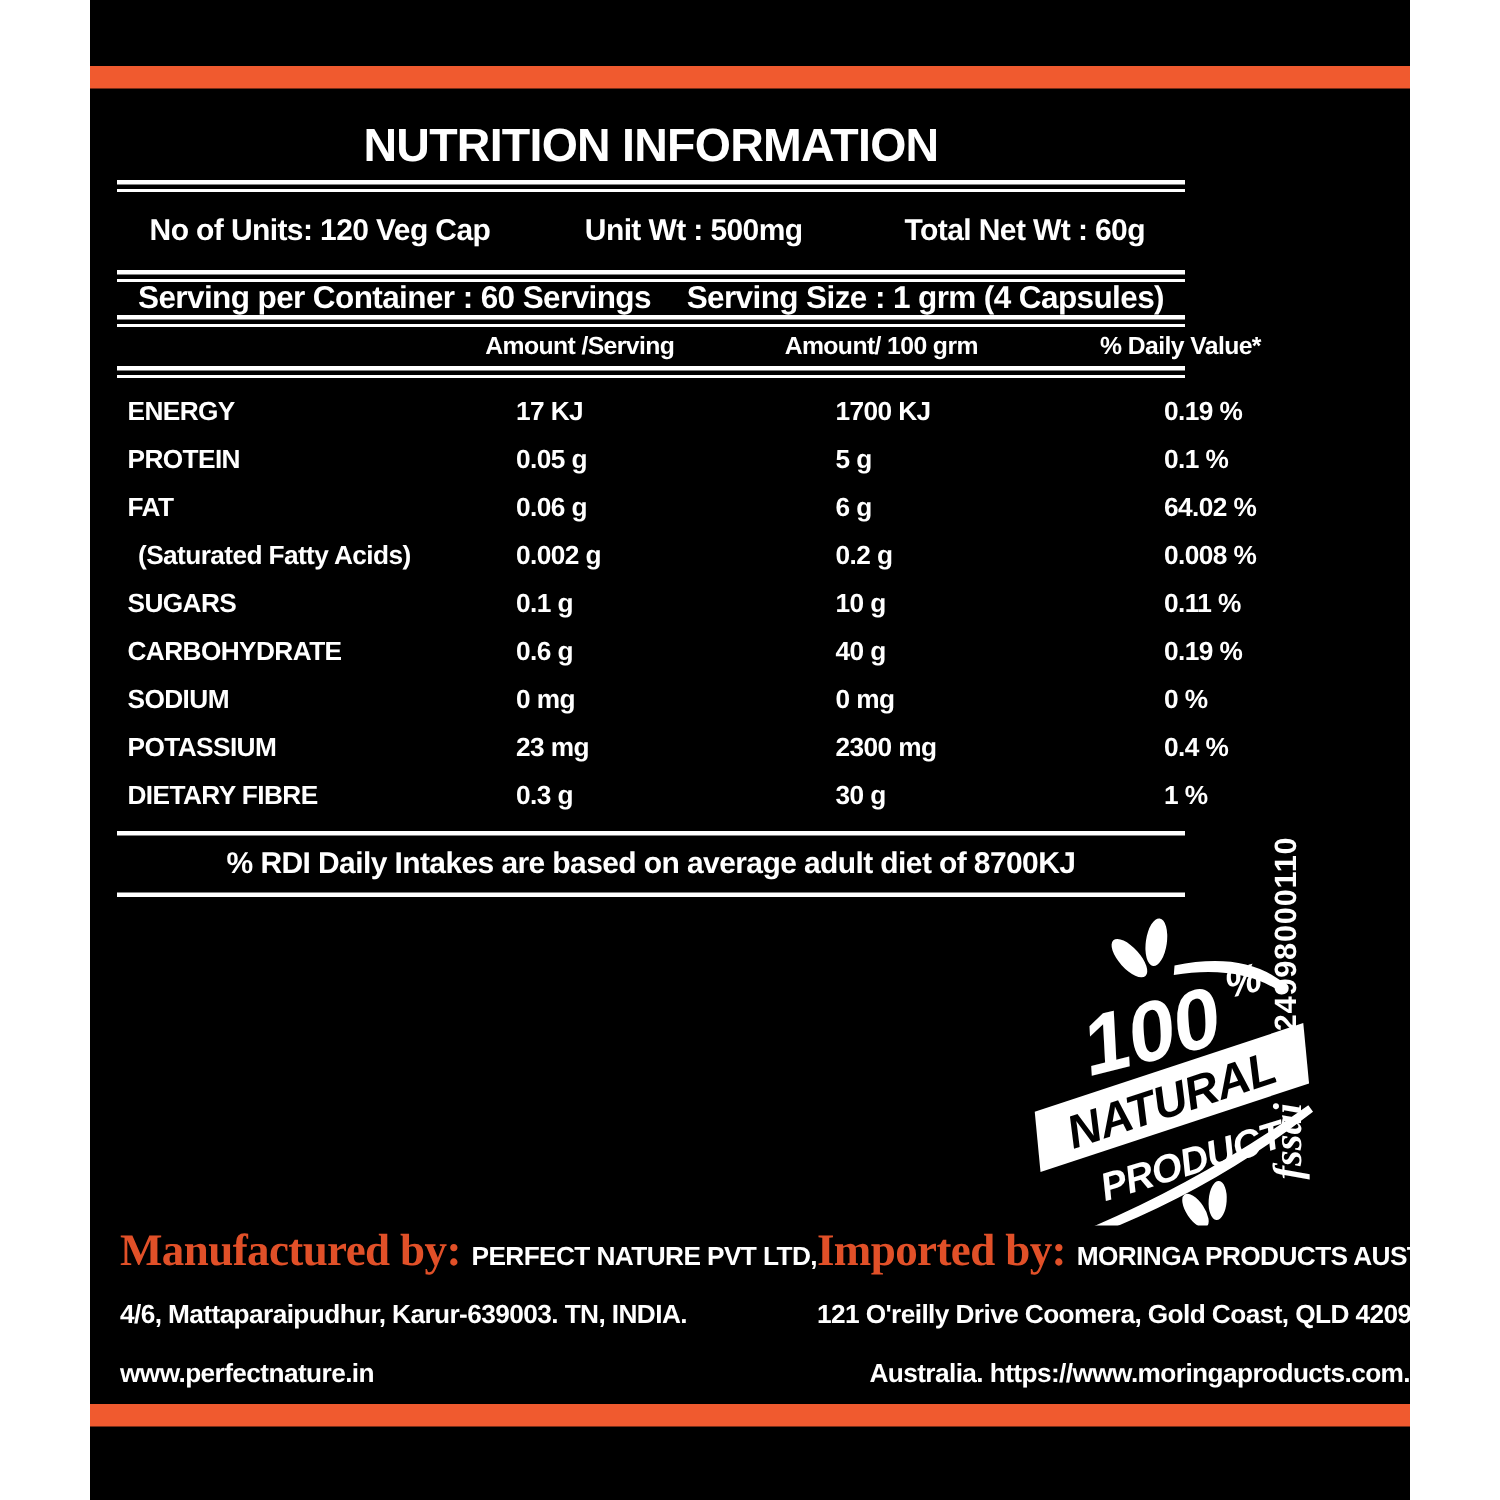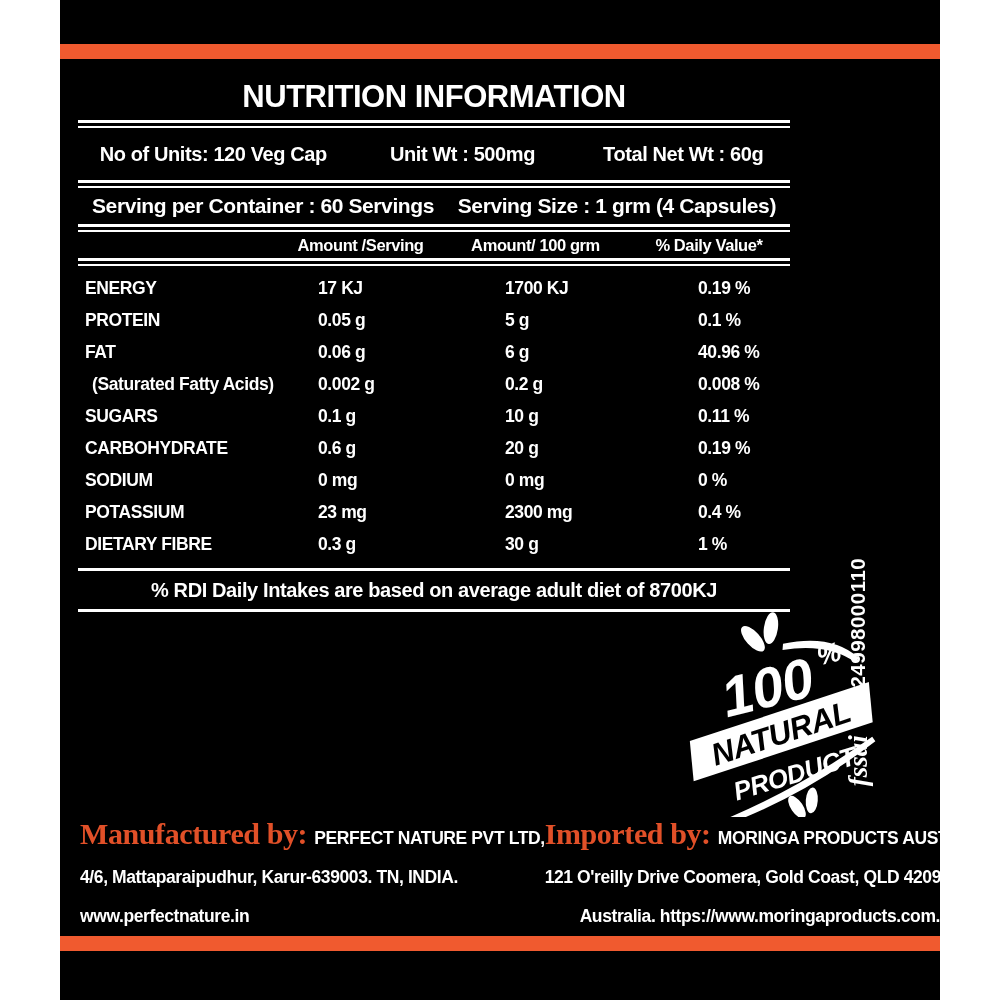--- a/index.html
+++ b/index.html
@@ -18,23 +18,23 @@
 
   .dline { height:8px; border-top:3px solid #fff; border-bottom:2px solid #fff; }
   .sline { height:3px; background:#fff; }
 
   .hdr-row1 { display:flex; align-items:center; height:52px; font-size:20px; }
   .hdr-row1 .cell { text-align:center; }
   .cell-units { flex:0 0 38%; }
   .cell-unitwt { flex:0 0 32%; }
   .cell-netwt { flex:0 0 30%; }
 
-  .hdr-row2 { display:flex; justify-content:space-between; align-items:center; height:36px; font-size:21px; padding:0 14px; }
-
-  .grid { display:grid; grid-template-columns:200px 165px 185px 162px; }
+  .hdr-row2 { display:flex; justify-content:space-between; align-items:center; height:22px; font-size:21px; padding:0 14px; }
+
+  .grid { display:grid; grid-template-columns:200px 165px 185px 162px;gap:26px; }
   .thead { height:26px; align-items:center; font-size:16.5px; }
   .thead .th { text-align:center; }
 
   .trow { height:32px; align-items:center; font-size:17.5px; }
   .trow > div { display:flex; align-items:center; }
   .c0 { padding-left:7px; }
   .c0.indent { padding-left:14px; }
   .c1 { padding-left:40px; }
   .c2 { padding-left:62px; }
   .c3 { padding-left:70px; }
@@ -112,38 +112,38 @@
       <div class="grid trow">
         <div class="c0">PROTEIN</div>
         <div class="c1">0.05 g</div>
         <div class="c2">5 g</div>
         <div class="c3">0.1 %</div>
       </div>
       <div class="grid trow">
         <div class="c0">FAT</div>
         <div class="c1">0.06 g</div>
         <div class="c2">6 g</div>
-        <div class="c3">40.96 %</div>
+        <div class="c3">64.02 %</div>
       </div>
       <div class="grid trow">
         <div class="c0 indent">(Saturated Fatty Acids)</div>
         <div class="c1">0.002 g</div>
         <div class="c2">0.2 g</div>
         <div class="c3">0.008 %</div>
       </div>
       <div class="grid trow">
         <div class="c0">SUGARS</div>
         <div class="c1">0.1 g</div>
         <div class="c2">10 g</div>
         <div class="c3">0.11 %</div>
       </div>
       <div class="grid trow">
         <div class="c0">CARBOHYDRATE</div>
         <div class="c1">0.6 g</div>
-        <div class="c2">20 g</div>
+        <div class="c2">40 g</div>
         <div class="c3">0.19 %</div>
       </div>
       <div class="grid trow">
         <div class="c0">SODIUM</div>
         <div class="c1">0 mg</div>
         <div class="c2">0 mg</div>
         <div class="c3">0 %</div>
       </div>
       <div class="grid trow">
         <div class="c0">POTASSIUM</div>

